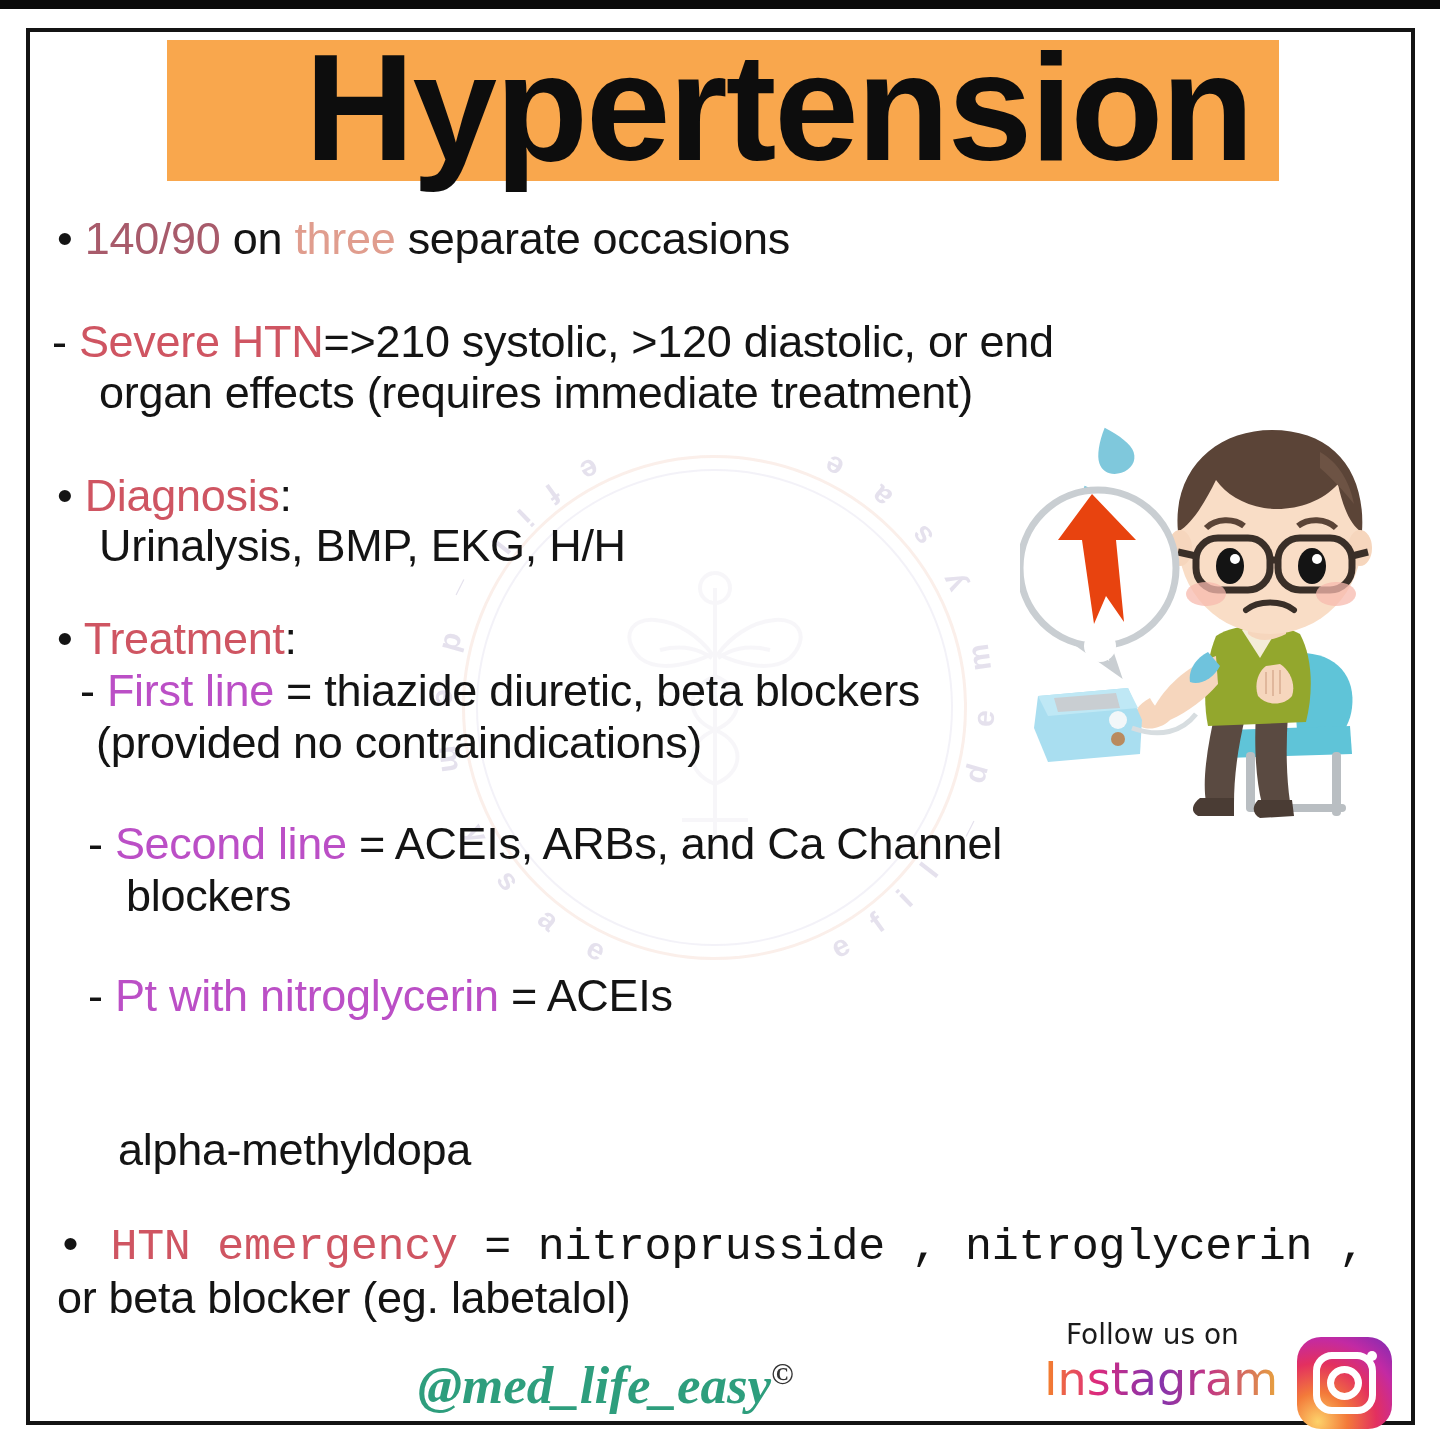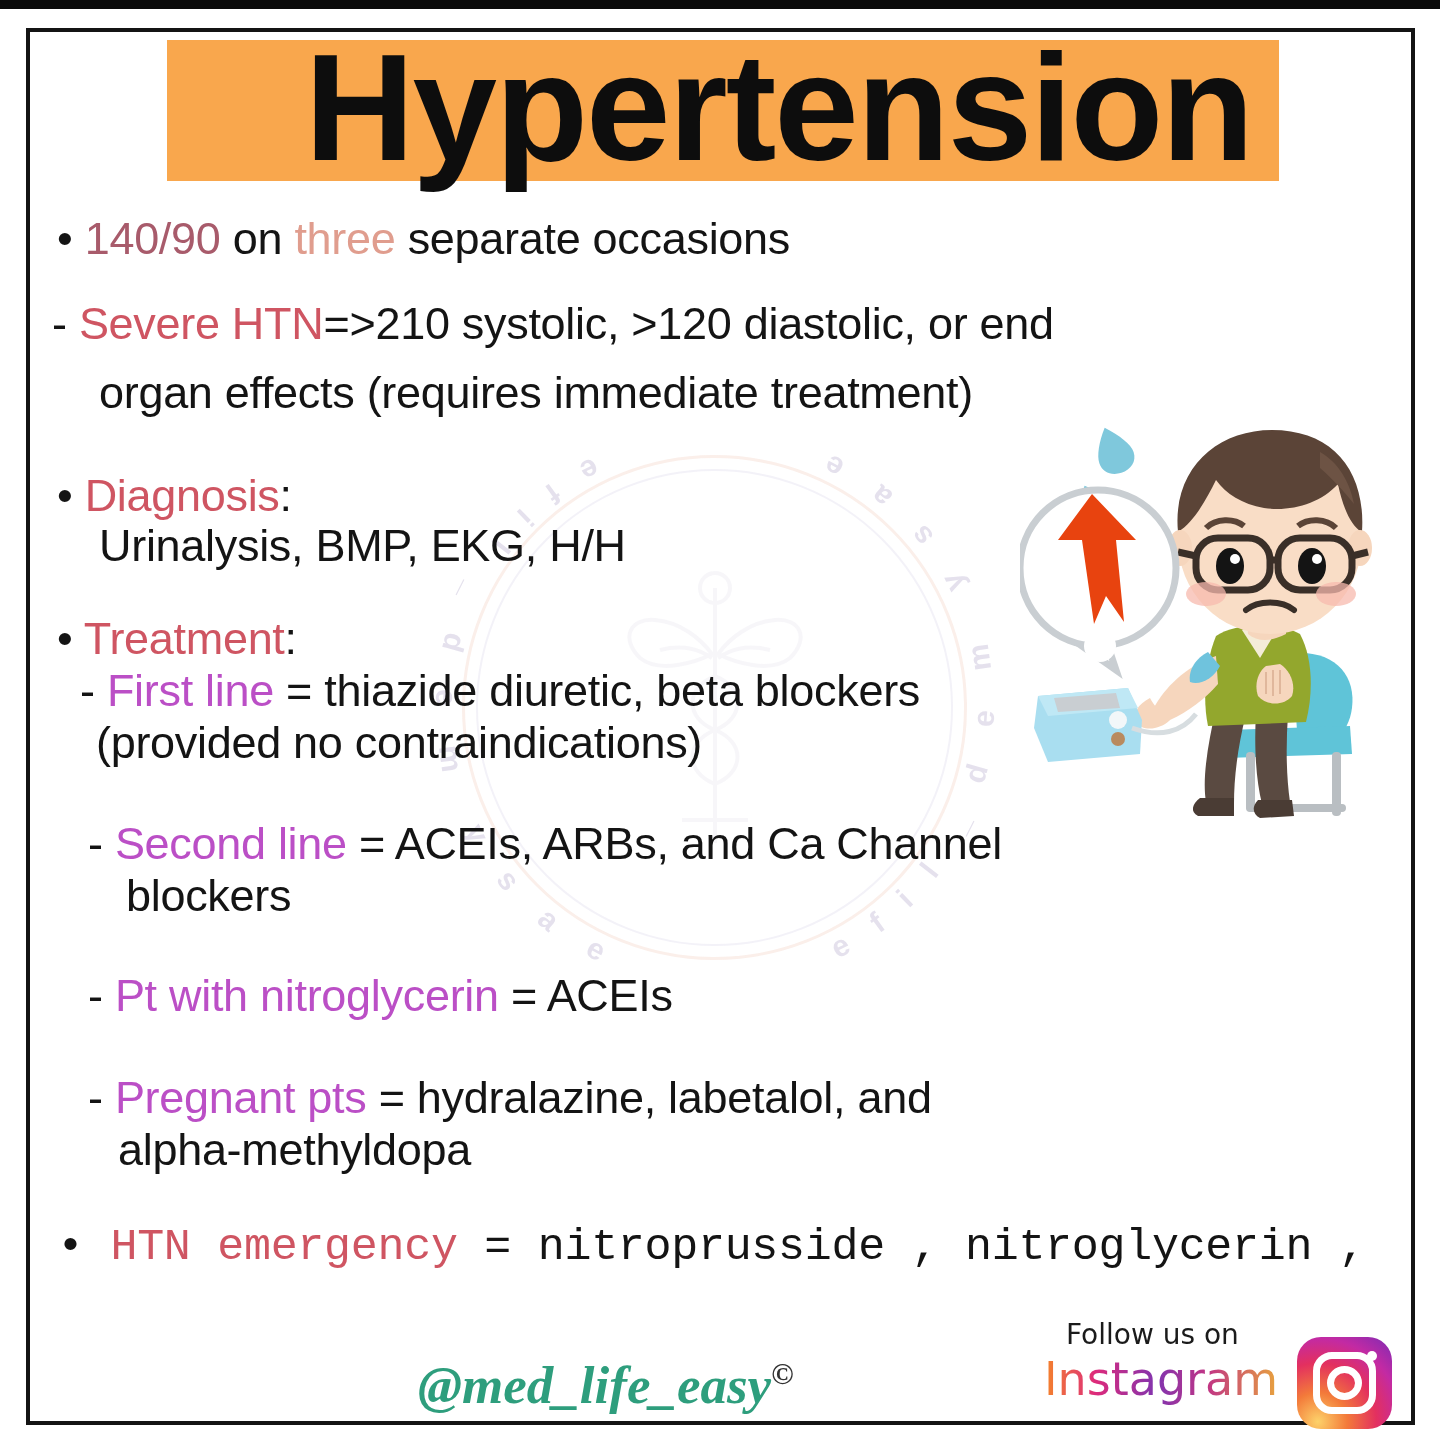--- a/index.html
+++ b/index.html
@@ -283,21 +283,21 @@
   </svg>
 </div>
 
 <div class="content">
 
   <div class="ln sz-main2" style="left:57px; top:213px;">
     <span class="bull">•</span>
     <span class="rose">140/90</span><span> on </span><span class="salmon">three</span><span> separate occasions</span>
   </div>
 
-  <div class="ln sz-main2" style="left:52px; top:298px;">
+  <div class="ln sz-main2" style="left:52px; top:316px;">
     <span class="bull">-</span>
     <span class="red">Severe HTN</span><span>=&gt;210 systolic, &gt;120 diastolic, or end</span>
   </div>
   <div class="ln sz-main2" style="left:99px; top:367px;">organ effects (requires immediate treatment)</div>
 
   <div class="ln sz-main2" style="left:57px; top:470px;">
     <span class="bull">•</span>
     <span class="red">Diagnosis</span><span>:</span>
   </div>
   <div class="ln sz-main2" style="left:99px; top:520px;">Urinalysis, BMP, EKG, H/H</div>
@@ -317,30 +317,27 @@
     <span class="bull">-</span>
     <span class="purple">Second line</span><span> = ACEIs, ARBs, and Ca Channel</span>
   </div>
   <div class="ln sz-main2" style="left:126px; top:870px;">blockers</div>
 
   <div class="ln sz-main2" style="left:88px; top:970px;">
     <span class="bull">-</span>
     <span class="purple">Pt with nitroglycerin</span><span> = ACEIs</span>
   </div>
 
-  <div class="ln sz-main2" style="left:88px; top:1072px;">
-    <span class="bull">-</span>
-    <span class="purple">Pregnant pts</span><span> = hydralazine, labetalol, and</span>
-  </div>
   <div class="ln sz-main2" style="left:118px; top:1124px;">alpha-methyldopa</div>
 
   <div class="ln sz-main2" style="left:57px; top:1222px;font-family:Liberation Mono, monospace;">
     <span class="bull">•</span>
     <span class="red">HTN emergency</span><span> = nitroprusside , nitroglycerin ,</span>
   </div>
+  <div class="ln sz-main2" style="left:57px; top:1272px;">or beta blocker (eg. labetalol)</div>
 
 </div>
 
 <div class="handle"><span>@med_life_easy</span><span class="cmark">©</span></div>
 
 <div class="follow">Follow us on</div>
 <div class="insta-word">Instagram</div>
 <div class="insta-logo">
   <div class="sq"></div>
   <div class="ci"></div>

